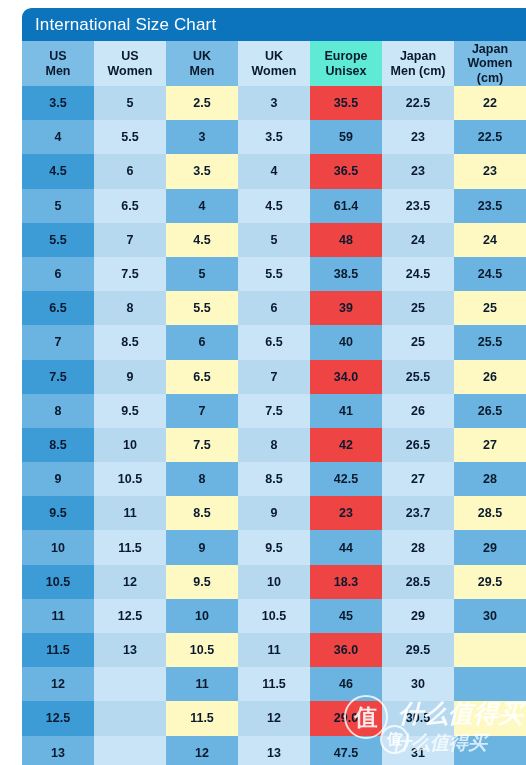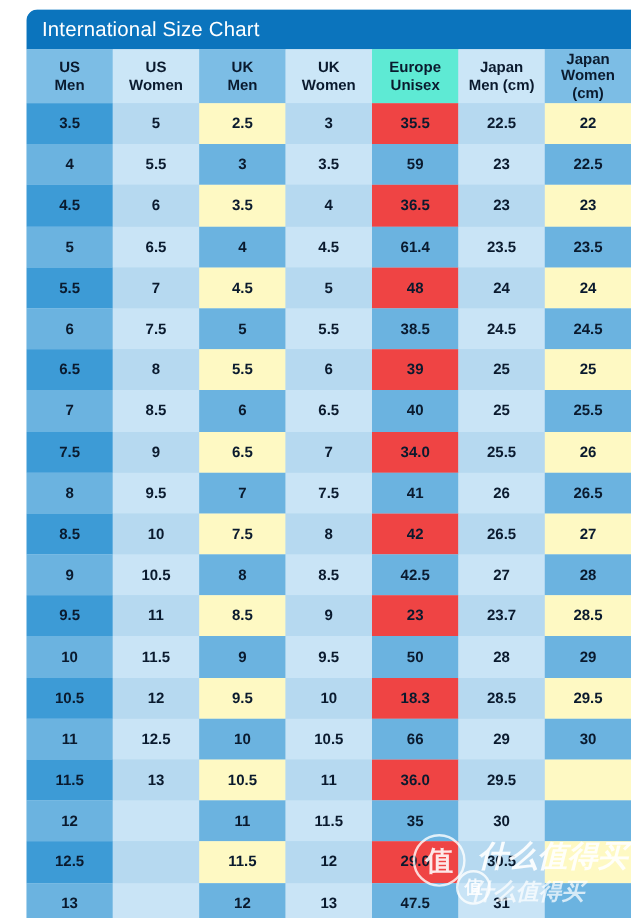--- a/index.html
+++ b/index.html
@@ -301,57 +301,57 @@
           <td class="c3">9</td>
           <td class="c4">23</td>
           <td class="c5">23.7</td>
           <td class="c6">28.5</td>
         </tr>
         <tr class="alt">
           <td class="c0">10</td>
           <td class="c1">11.5</td>
           <td class="c2">9</td>
           <td class="c3">9.5</td>
-          <td class="c4">50</td>
+          <td class="c4">44</td>
           <td class="c5">28</td>
           <td class="c6">29</td>
         </tr>
         <tr>
           <td class="c0">10.5</td>
           <td class="c1">12</td>
           <td class="c2">9.5</td>
           <td class="c3">10</td>
           <td class="c4">18.3</td>
           <td class="c5">28.5</td>
           <td class="c6">29.5</td>
         </tr>
         <tr class="alt">
           <td class="c0">11</td>
           <td class="c1">12.5</td>
           <td class="c2">10</td>
           <td class="c3">10.5</td>
-          <td class="c4">66</td>
+          <td class="c4">45</td>
           <td class="c5">29</td>
           <td class="c6">30</td>
         </tr>
         <tr>
           <td class="c0">11.5</td>
           <td class="c1">13</td>
           <td class="c2">10.5</td>
           <td class="c3">11</td>
           <td class="c4">36.0</td>
           <td class="c5">29.5</td>
           <td class="c6"></td>
         </tr>
         <tr class="alt">
           <td class="c0">12</td>
           <td class="c1"></td>
           <td class="c2">11</td>
           <td class="c3">11.5</td>
-          <td class="c4">35</td>
+          <td class="c4">46</td>
           <td class="c5">30</td>
           <td class="c6"></td>
         </tr>
         <tr>
           <td class="c0">12.5</td>
           <td class="c1"></td>
           <td class="c2">11.5</td>
           <td class="c3">12</td>
           <td class="c4">29.0</td>
           <td class="c5">30.5</td>

